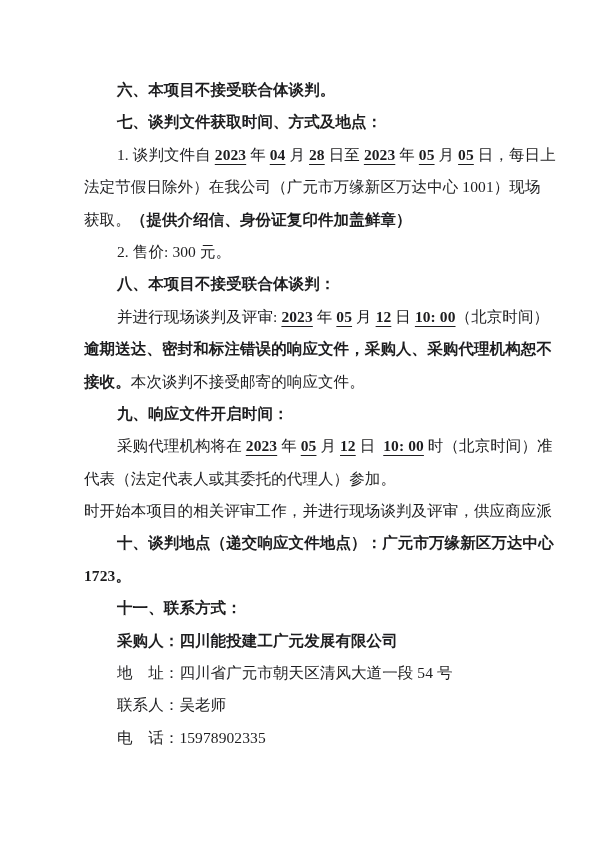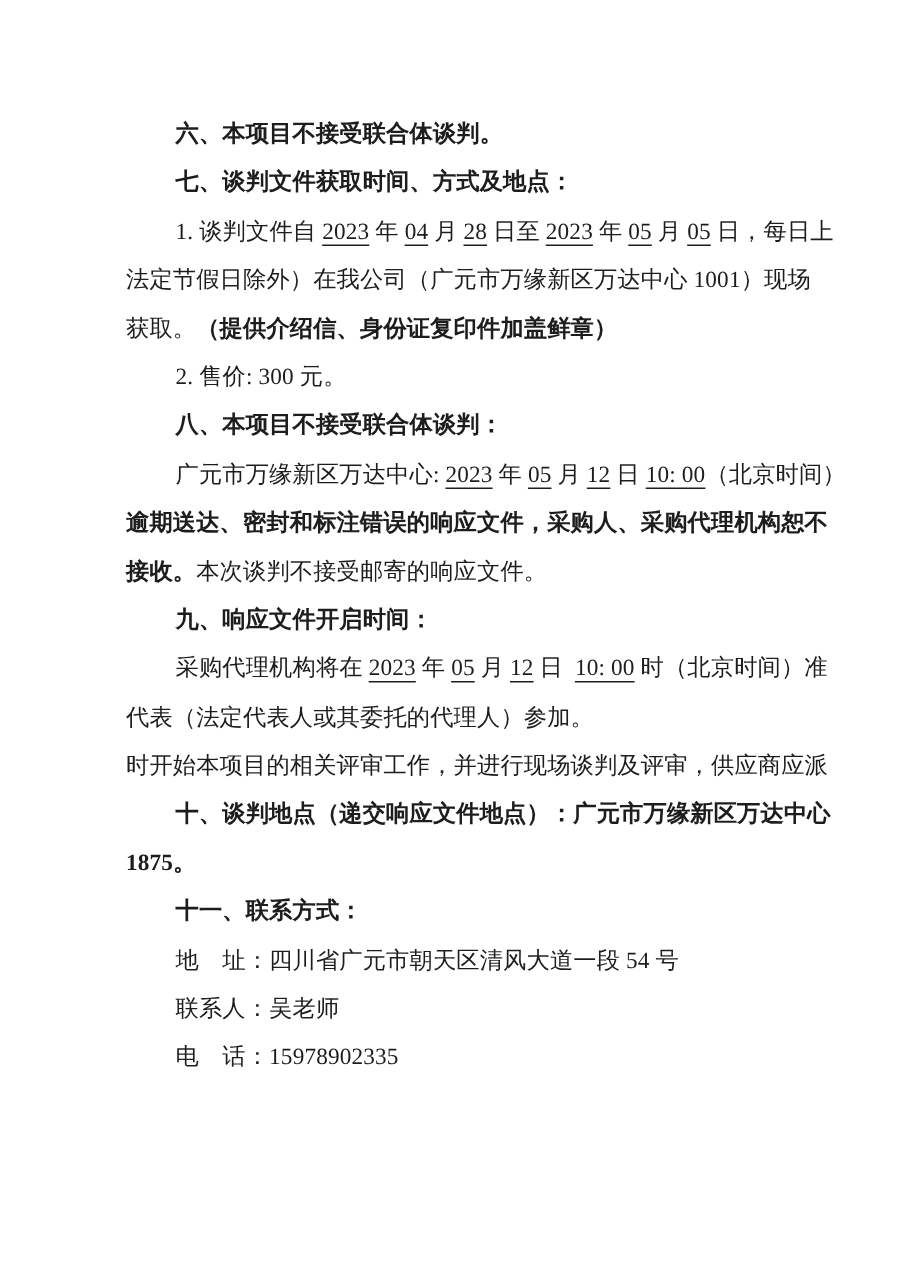--- a/index.html
+++ b/index.html
@@ -27,41 +27,43 @@
     letter-spacing: 0.1px;
   }
   .line.indent {
     padding-left: 33px;
   }
   .seg.b { font-weight: bold; }
   .seg.u {
     text-decoration: underline;
     text-underline-offset: 3.5px;
     text-decoration-thickness: 1px;
+    font-weight: bold;
   }
 </style>
 </head>
 <body>
 
 <div class="page">
   <div id="doc-body">
       <div class="line indent"><span class="seg b">六、本项目不接受联合体谈判。</span></div>
       <div class="line indent"><span class="seg b">七、谈判文件获取时间、方式及地点：</span></div>
       <div class="line indent"><span class="seg">1. 谈判文件自 </span><span class="seg u">2023</span><span class="seg"> 年 </span><span class="seg u">04</span><span class="seg"> 月 </span><span class="seg u">28</span><span class="seg"> 日至 </span><span class="seg u">2023</span><span class="seg"> 年 </span><span class="seg u">05</span><span class="seg"> 月 </span><span class="seg u">05</span><span class="seg"> 日，每日上</span></div>
       <div class="line"><span class="seg">法定节假日除外）在我公司（广元市万缘新区万达中心 1001）现场</span></div>
       <div class="line"><span class="seg">获取。</span><span class="seg b">（提供介绍信、身份证复印件加盖鲜章）</span></div>
       <div class="line indent"><span class="seg">2. 售价: 300 元。</span></div>
       <div class="line indent"><span class="seg b">八、本项目不接受联合体谈判：</span></div>
-      <div class="line indent"><span class="seg">广元市万缘新区万达中心: </span><span class="seg u">2023</span><span class="seg"> 年 </span><span class="seg u">05</span><span class="seg"> 月 </span><span class="seg u">12</span><span class="seg"> 日 </span><span class="seg u">10: 00</span><span class="seg">（北京时间）</span></div>
+      <div class="line indent"><span class="seg">并进行现场谈判及评审: </span><span class="seg u">2023</span><span class="seg"> 年 </span><span class="seg u">05</span><span class="seg"> 月 </span><span class="seg u">12</span><span class="seg"> 日 </span><span class="seg u">10: 00</span><span class="seg">（北京时间）</span></div>
       <div class="line"><span class="seg b">逾期送达、密封和标注错误的响应文件，采购人、采购代理机构恕不</span></div>
       <div class="line"><span class="seg b">接收。</span><span class="seg">本次谈判不接受邮寄的响应文件。</span></div>
       <div class="line indent"><span class="seg b">九、响应文件开启时间：</span></div>
       <div class="line indent"><span class="seg">采购代理机构将在 </span><span class="seg u">2023</span><span class="seg"> 年 </span><span class="seg u">05</span><span class="seg"> 月 </span><span class="seg u">12</span><span class="seg"> 日  </span><span class="seg u">10: 00</span><span class="seg"> 时（北京时间）准</span></div>
       <div class="line"><span class="seg">代表（法定代表人或其委托的代理人）参加。</span></div>
       <div class="line"><span class="seg">时开始本项目的相关评审工作，并进行现场谈判及评审，供应商应派</span></div>
       <div class="line indent"><span class="seg b">十、谈判地点（递交响应文件地点）：广元市万缘新区万达中心</span></div>
-      <div class="line"><span class="seg b">1875。</span></div>
+      <div class="line"><span class="seg b">1723。</span></div>
       <div class="line indent"><span class="seg b">十一、联系方式：</span></div>
+      <div class="line indent"><span class="seg b">采购人：四川能投建工广元发展有限公司</span></div>
       <div class="line indent"><span class="seg">地　址：四川省广元市朝天区清风大道一段 54 号</span></div>
       <div class="line indent"><span class="seg">联系人：吴老师</span></div>
       <div class="line indent"><span class="seg">电　话：15978902335</span></div>
     </div>
 </div>
 
 </body></html>

